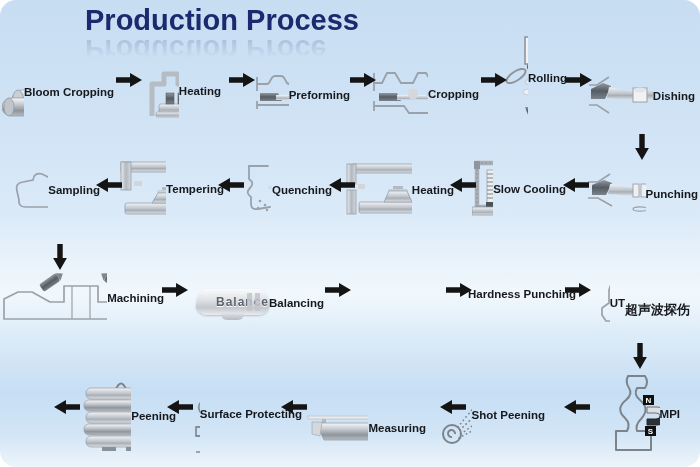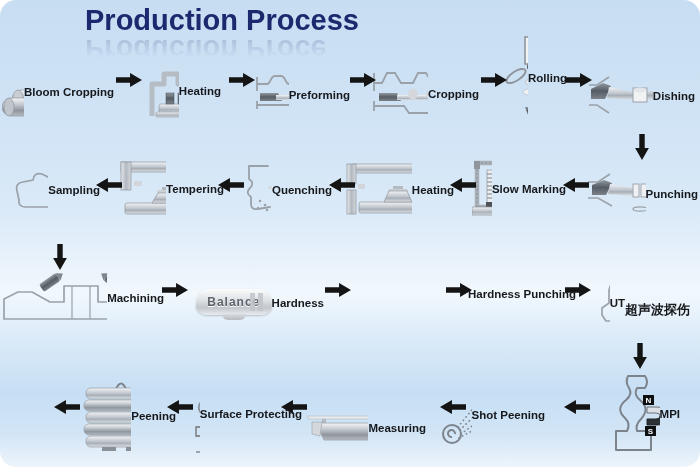--- a/index.html
+++ b/index.html
@@ -36,21 +36,21 @@
     position:absolute;width:26px;height:16px;background:#141414;
     clip-path:polygon(0 33%,54% 33%,54% 7%,100% 50%,54% 93%,54% 67%,0 67%);
   }
   .arrow.left{transform:rotate(180deg);}
   .arrow.down{transform:rotate(90deg);}
   .balance-wheel{
     position:relative;width:126px;height:26px;
     background:linear-gradient(180deg,#fafbfc,#e2e5e8 38%,#c3c8ce 72%,#e9ebee);
     border-radius:12px 12px 14px 14px/20px 20px 10px 10px;
     box-shadow:0 1px 2px rgba(90,100,115,.35);
-    display:flex;align-items:center;justify-content:center;
+    display:flex;align-items:center;justify-content:flex-end;
   }
   .balance-wheel::after{
     content:"";position:absolute;left:34%;bottom:-5px;width:32%;height:6px;
     background:linear-gradient(180deg,#d8dbdf,#b7bcc2);border-radius:0 0 8px 8px;
   }
   .balance-notch{
     position:absolute;right:5px;top:4px;width:17px;height:18px;opacity:.85;
     background:linear-gradient(90deg,#c0c5cb 0 5px,rgba(0,0,0,0) 5px 8px,#c0c5cb 8px 13px,rgba(0,0,0,0) 13px);
   }
   .balance-text{
@@ -220,21 +220,21 @@
       <g stroke="#7d838b" stroke-width="1">
         <path d="M15,15 H40 M15,19 H40 M15,23 H40 M15,27 H40 M15,31 H40 M15,35 H40 M15,39 H40 M46,15 H71 M46,19 H71 M46,23 H71 M46,27 H71 M46,31 H71 M46,35 H71 M46,39 H71" fill="none"></path>
       </g>
       <g fill="#4d5258">
           <rect x="14" y="43" width="9" height="5"></rect>
           <rect x="36" y="43" width="9" height="5"></rect>
           <rect x="62" y="43" width="9" height="5"></rect>
         </g>
       <rect x="0" y="48" width="88" height="8" fill="url(#gMet)" stroke="#8f959d" stroke-width="0.7"></rect>
     </svg>
-    <span class="lbl">Slow Marking</span>
+    <span class="lbl">Slow Cooling</span>
   </div>
 
   <div class="step" style="left:346px;top:152px;width:108px;height:74px">
     <svg width="104" height="52">
       <rect x="7" y="1" width="90" height="9" fill="url(#gMet)" stroke="#8f959d" stroke-width="0.7"></rect>
       <g fill="url(#gMetH)" stroke="#8f959d" stroke-width="0.7">
         <rect x="1" y="1" width="9" height="20"></rect>
           <rect x="1" y="27" width="9" height="24"></rect>
         <rect x="94" y="1" width="9" height="20"></rect>
           <rect x="94" y="27" width="9" height="24"></rect>
@@ -317,21 +317,21 @@
         </g>
     </svg>
     <span class="lbl">Machining</span>
   </div>
 
   <div class="step spread" style="left:196px;top:271px;width:128px;height:62px">
     <div class="balance-wheel">
       <span class="balance-text">Balance</span>
       <span class="balance-notch"></span>
     </div>
-    <span class="lbl">Hardness</span>
+    <span class="lbl">Balancing</span>
   </div>
 
 
   <div class="step" style="left:464px;top:254px;width:112px;height:79px">
     <svg width="92" height="58">
       <path d="M10,36 Q6,28 14,26 L24,23 Q25,15 33,17 L39,20 Q46,16 49,21 L48,27 H58 Q64,29 62,35 L58,42 H64 V50 H18 Q9,50 10,42 Z" fill="none" stroke="#9aa1a9" stroke-width="1.7"></path>
       <circle cx="56" cy="17" r="15" fill="#eef1f4" fill-opacity="0.85" stroke="#a2a8b0" stroke-width="3.4"></circle>
       <path d="M48,10 A11,11 0 0 0 45,20" stroke="#ffffff" stroke-width="3.2" fill="none" stroke-linecap="round"></path>
       <line x1="67" y1="28" x2="82" y2="43" stroke="url(#gDark)" stroke-width="6.5" stroke-linecap="round"></line>
     </svg>

